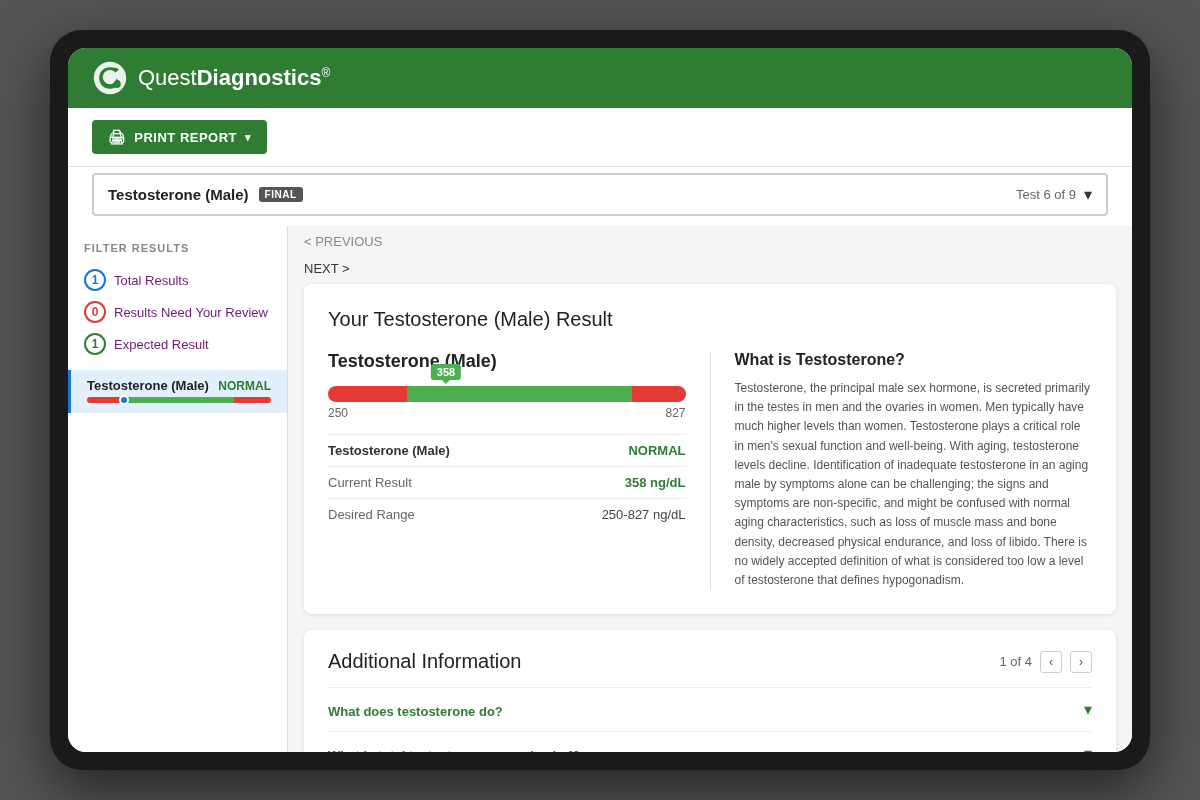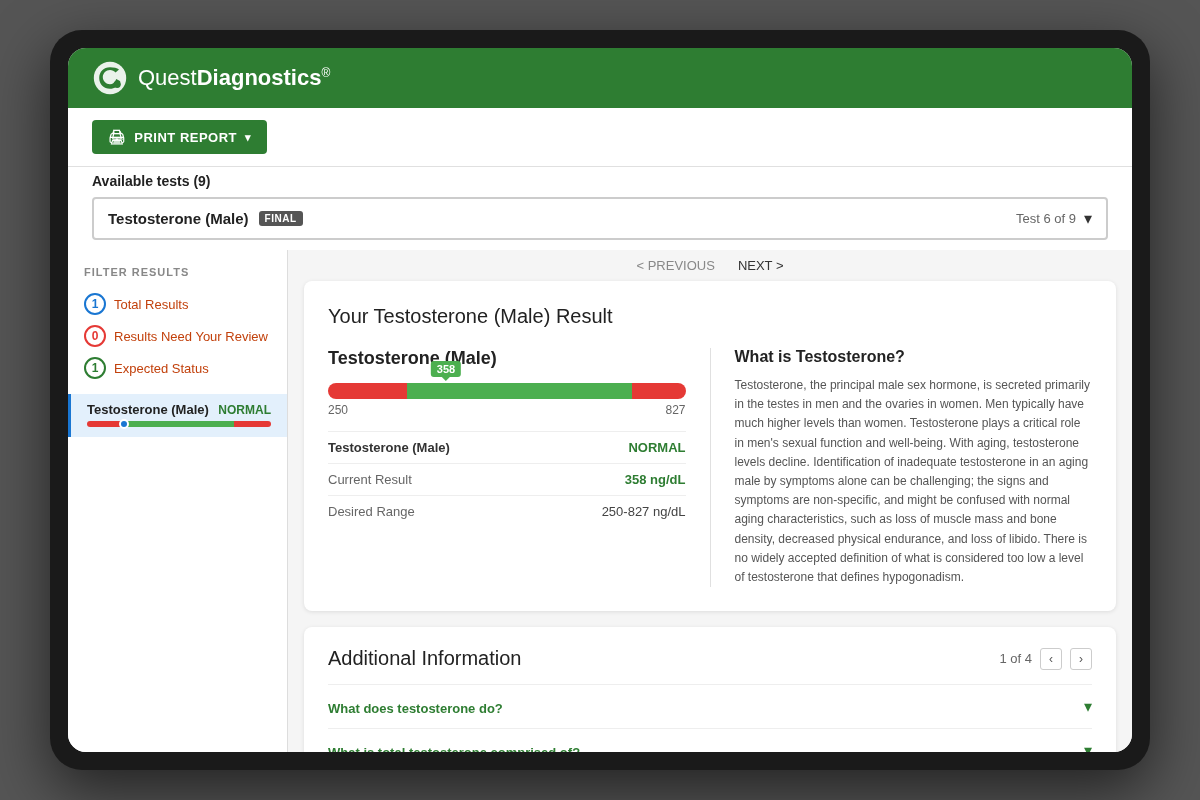--- a/index.html
+++ b/index.html
@@ -177,21 +177,21 @@
       display: flex;
       align-items: center;
       justify-content: center;
       font-size: 12px;
       font-weight: 700;
       flex-shrink: 0;
     }
     .filter-badge.blue { border-color: #1976d2; color: #1976d2; }
     .filter-badge.red { border-color: #e53935; color: #e53935; }
     .filter-badge.green { border-color: #2e7d32; color: #2e7d32; }
-    .filter-text { font-size: 13px; color: #c2410c; }
+    .filter-text { font-size: 13px; color: #701a75; }
     .sidebar-test-item {
       padding: 8px 16px;
       cursor: pointer;
       border-left: 3px solid transparent;
     }
     .sidebar-test-item.active {
       background: #e3f0fc;
       border-left-color: #1976d2;
     }
     .sidebar-test-name {
@@ -226,21 +226,22 @@
     .right-panel {
       flex: 1;
       background: #f5f5f5;
       overflow-y: auto;
       padding: 0;
     }
     .nav-bar {
       display: flex;
       justify-content: center;
       padding: 8px 16px;
-      gap: 23px;
+      gap: 12px;
+      flex-direction: column;
     }
     .nav-btn {
       font-size: 13px;
       color: #888;
       cursor: pointer;
       background: none;
       border: none;
       display: flex;
       align-items: center;
       gap: 4px;
@@ -432,21 +433,20 @@
 
     <div class="patient-bar">
       <button class="print-btn">
         <span class="printer-icon">🖨</span>
         <span>PRINT REPORT</span>
         <span class="chevron">▾</span>
       </button>
     </div>
 
     <div class="available-bar">
-      <div class="available-label">Available tests (9)</div>
       <div class="test-dropdown">
         <div class="test-dropdown-left">
           <span class="test-name">Testosterone (Male)</span>
           <span class="final-badge">FINAL</span>
         </div>
         <div class="test-counter">
           <span>Test 6 of 9</span>
           <span class="dropdown-chevron">▾</span>
         </div>
       </div>
@@ -468,21 +468,21 @@
           <div class="filter-badge red">
             <span>0</span>
           </div>
           <span class="filter-text">Results Need Your Review</span>
         </div>
 
         <div class="filter-item">
           <div class="filter-badge green">
             <span>1</span>
           </div>
-          <span class="filter-text">Expected Status</span>
+          <span class="filter-text">Expected Result</span>
         </div>
 
         <div style="margin-top: 10px;">
           <div class="sidebar-test-item active">
             <div style="display:flex; justify-content:space-between; align-items:center;">
               <span class="sidebar-test-name">Testosterone (Male)</span>
               <span class="sidebar-test-status">NORMAL</span>
             </div>
             <div class="sidebar-slider-bar">
               <div class="sidebar-slider-dot"></div>

